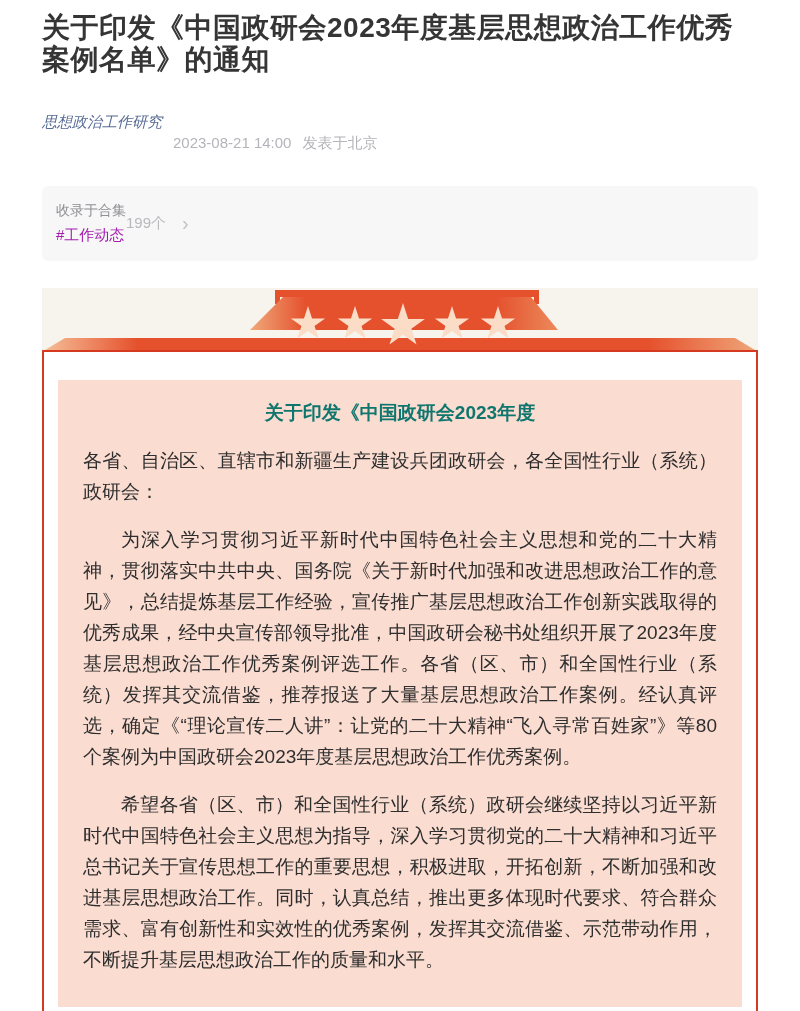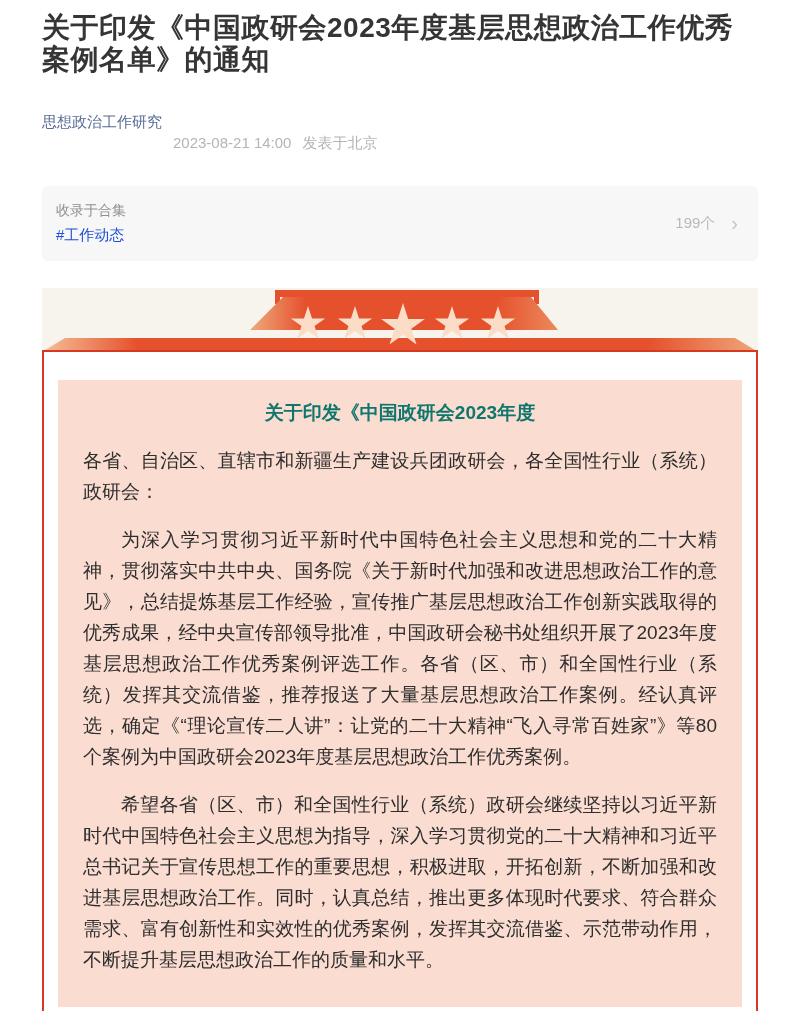--- a/index.html
+++ b/index.html
@@ -11,31 +11,31 @@
   .page{padding:12px 42px 0 42px;}
 
   .article-title{
     font-size:28px;line-height:32px;font-weight:700;color:#353535;
     margin:0 0 13px 0;letter-spacing:.5px;
   }
   .meta-row{
     display:flex;align-items:center;gap:11px;
     font-size:15px;line-height:21px;margin-bottom:33px;
   }
-  .account-link{color:#576b95;text-decoration:none;cursor:pointer;}
+  .account-link{color:#576b95;text-decoration:none;cursor:pointer;font-style:italic;}
   .meta-dim{color:#b4b4ba;margin-top:43px;}
 
   .collection-card{
     background:#f7f7f7;border-radius:6px;
     margin-bottom:27px;padding:13px 20px 13px 14px;
-    display:flex;justify-content:space-between;align-items:center;
+    display:flex;justify-content:flex-start;align-items:center;
     cursor:pointer;
   }
   .collection-label{font-size:14px;line-height:22px;color:#8f8f94;}
-  .collection-tag{font-size:15px;line-height:27px;color:#1d4ed8;text-decoration:none;cursor:pointer;}
+  .collection-tag{font-size:15px;line-height:27px;color:#a21caf;text-decoration:none;cursor:pointer;}
   .collection-count{
     display:flex;align-items:center;gap:16px;
     font-size:15px;color:#b9b9bd;white-space:nowrap;
   }
   .chevron{font-size:20px;line-height:15px;color:#c3c3c7;font-weight:400;}
 
   .banner{line-height:0;font-size:0;}
 
   .notice-box{
     border:2px solid #d5391f;background:#ffffff;

